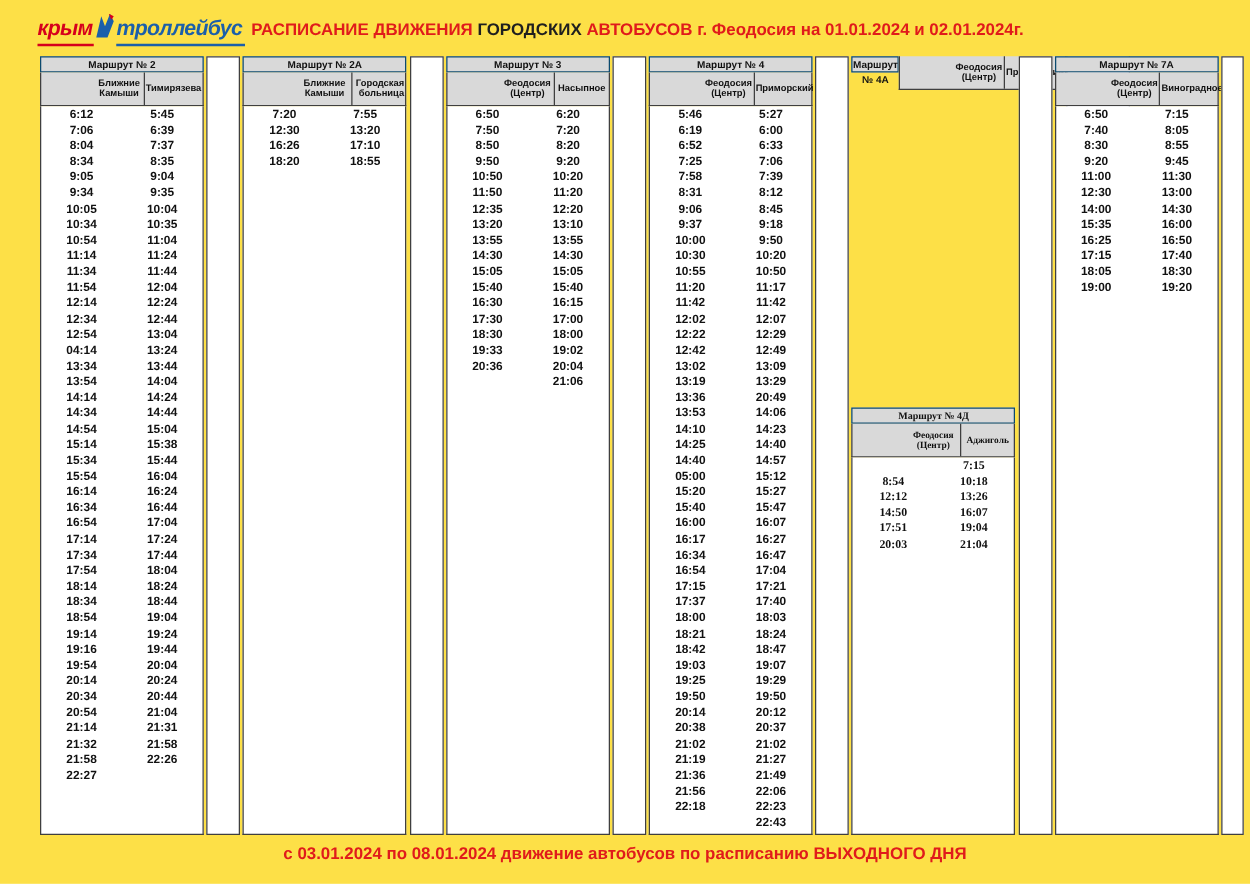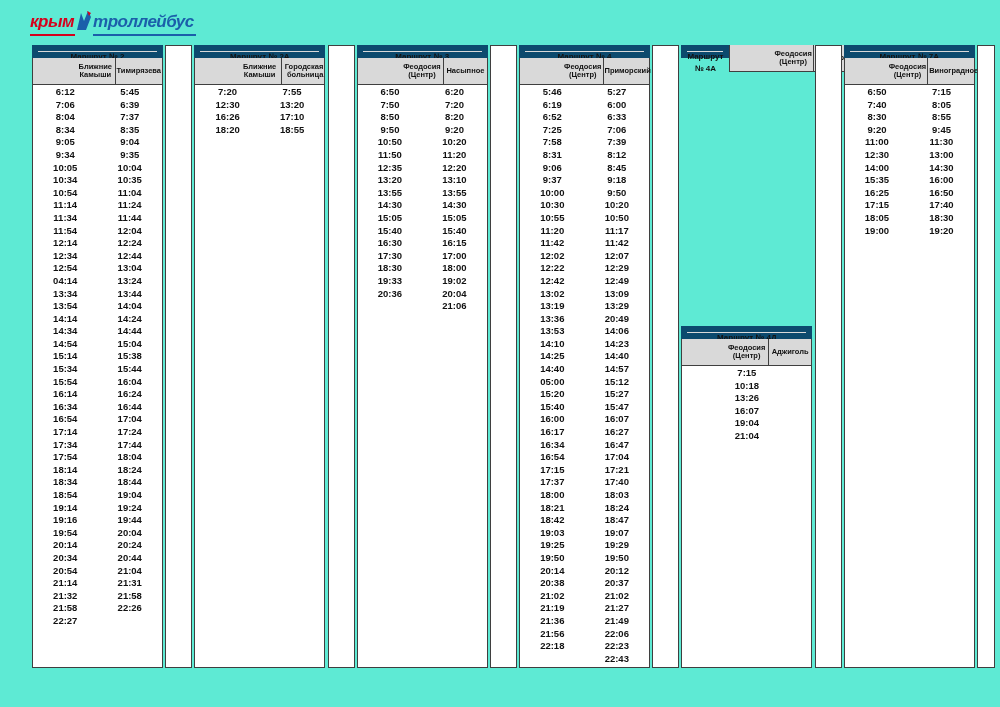--- a/index.html
+++ b/index.html
@@ -1,18 +1,18 @@
 <!DOCTYPE html>
 <html><head>
 <meta charset="utf-8">
 <style>
   * { margin:0; padding:0; box-sizing:border-box; }
   body { background:#ffffff; }
   .page {
-    position:relative; width:1000px; height:707px; background:#5eead4;
+    position:relative; width:1000px; height:707px; background:#fde047;
     font-family:"Liberation Sans", sans-serif; overflow:hidden;
   }
   
   .top { position:relative; height:45px; }
   .logo {
     position:absolute; left:30px; top:11px; display:flex; align-items:flex-end;
     font-style:italic; font-weight:bold; letter-spacing:-0.5px;
   }
   .logo-krym { color:#d6001c; font-size:17px; border-bottom:2px solid #d6001c; padding:0 1px 2px 0; }
   .logo-bird { display:inline-block; margin:0 1px 1px 1px; }
@@ -24,21 +24,21 @@
   .title .seg-red { color:#e01b1b; }
   .title .seg-dark { color:#1f1f1f; }
   
   .tables-row {
     display:flex; justify-content:space-between; align-items:stretch;
     margin-left:32px; width:963px; height:623px;
   }
   .tcol { width:131px; display:flex; flex-direction:column; }
   .t-title {
     height:13px; line-height:12px; text-align:center; font-size:8px; font-weight:bold;
-    background:#d9d9d9; border:6px solid #0c4a6e; color:#111;
+    background:#d9d9d9; border:1px solid #0c4a6e; color:#111;
   }
   .t-heads {
     display:flex; height:27px; background:#d9d9d9;
     border:1px solid #3f3f3f; border-top:none;padding-left:43px;
   }
   .t-head {
     flex:1; display:flex; align-items:center; justify-content:center; text-align:center;
     font-size:7.5px; font-weight:bold; line-height:8.5px; padding:1px; color:#111;
   }
   .t-head + .t-head { border-left:1px solid #3f3f3f;text-align:right; }
@@ -48,21 +48,21 @@
   }
   .times-col { flex:1; }
   .time-cell {
     height:12.6px; line-height:12.6px; text-align:center;
     font-size:9.5px; font-weight:bold; color:#111; white-space:nowrap;
   }
   
   .tcol-stack { }
   .tstack-top { display:flex; flex-direction:row; }
   .tstack-top .t-body { flex:none; height:281px; }
-  .tstack-fill { flex:1; display:flex; flex-direction:column; }
+  .tstack-fill { flex:1; display:flex; flex-direction:column;font-family:Liberation Serif, serif; }
   .tstack-fill .t-body { flex:1; }
   
   .spacer { width:27px; border:1px solid #3f3f3f; background:#fff; }
   .spacer-end { width:18px; }
   
   .footer {
     margin-top:7px; text-align:center; font-size:13.5px; font-weight:bold; color:#e01b1b;
   }
 </style>
 </head>
@@ -74,20 +74,21 @@
     <div class="logo">
       <span class="logo-krym">крым</span>
       <span class="logo-bird">
         <svg width="16" height="20" viewBox="0 0 16 20">
           <path d="M1 19 L5 2 L8 10 L12 0 L15 6 L10 19 Z" fill="#1b5faa"></path>
           <path d="M11 0 L15 2 L13 5 Z" fill="#d6001c"></path>
         </svg>
       </span>
       <span class="logo-troll">троллейбус</span>
     </div>
+    <div class="title"><span class="seg-red">РАСПИСАНИЕ ДВИЖЕНИЯ </span><span class="seg-dark">ГОРОДСКИХ </span><span class="seg-red">АВТОБУСОВ</span><span class="seg-red"> г. Феодосия на 01.01.2024 и 02.01.2024г.</span></div>
   </div>
 
   <div class="tables-row">
 
     <div class="tcol">
       <div class="t-title">Маршрут № 2</div>
       <div class="t-heads">
         <div class="t-head">Ближние Камыши</div>
         <div class="t-head">Тимирязева</div>
       </div>
@@ -392,20 +393,28 @@
           </div>
       </div>
       <div class="tstack-fill">
         <div class="t-title">Маршрут № 4Д</div>
         <div class="t-heads">
           <div class="t-head">Феодосия (Центр)</div>
           <div class="t-head">Аджиголь</div>
         </div>
         <div class="t-body">
             <div class="times-col">
+              <div class="time-cell">&nbsp;</div>
+              <div class="time-cell">8:54</div>
+              <div class="time-cell">12:12</div>
+              <div class="time-cell">14:50</div>
+              <div class="time-cell">17:51</div>
+              <div class="time-cell">20:03</div>
+            </div>
+            <div class="times-col">
               <div class="time-cell">7:15</div>
               <div class="time-cell">10:18</div>
               <div class="time-cell">13:26</div>
               <div class="time-cell">16:07</div>
               <div class="time-cell">19:04</div>
               <div class="time-cell">21:04</div>
             </div>
           </div>
       </div>
     </div>
@@ -447,14 +456,15 @@
             <div class="time-cell">18:30</div>
             <div class="time-cell">19:20</div>
           </div>
         </div>
     </div>
 
     <div class="spacer spacer-end"></div>
 
   </div>
 
+  <div class="footer">с 03.01.2024 по 08.01.2024 движение автобусов по расписанию ВЫХОДНОГО ДНЯ</div>
 
 </div>
 
 </body></html>

